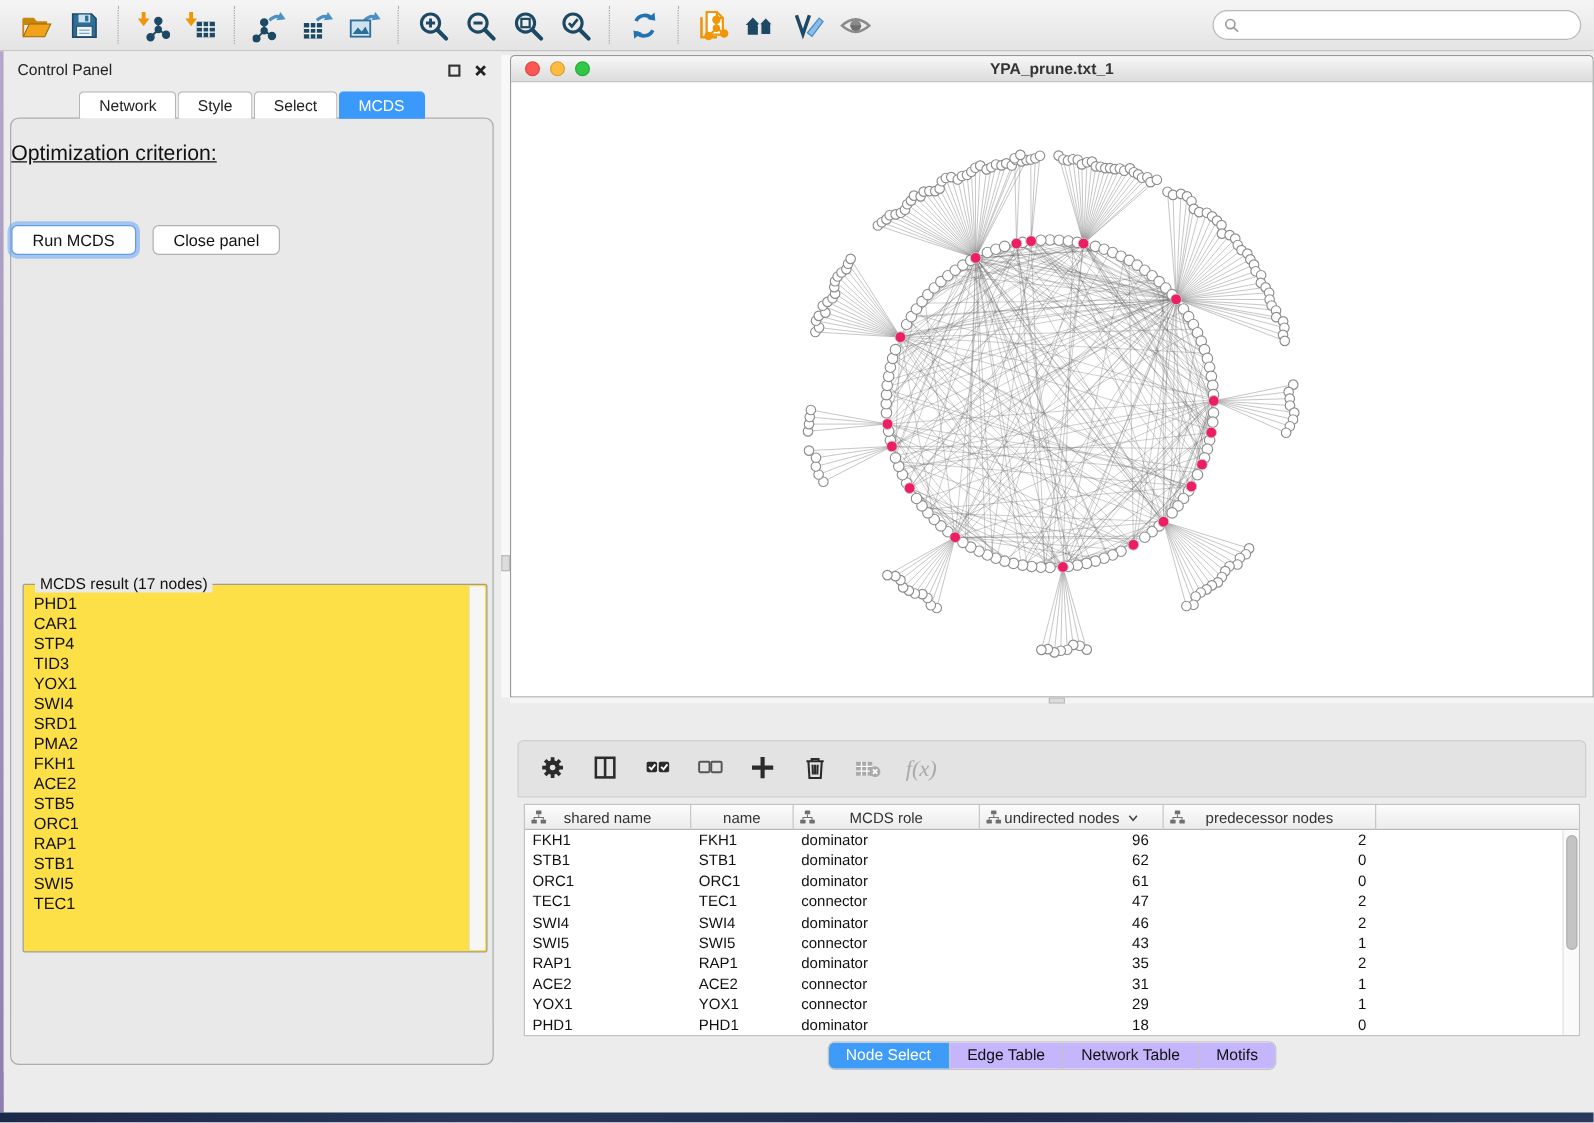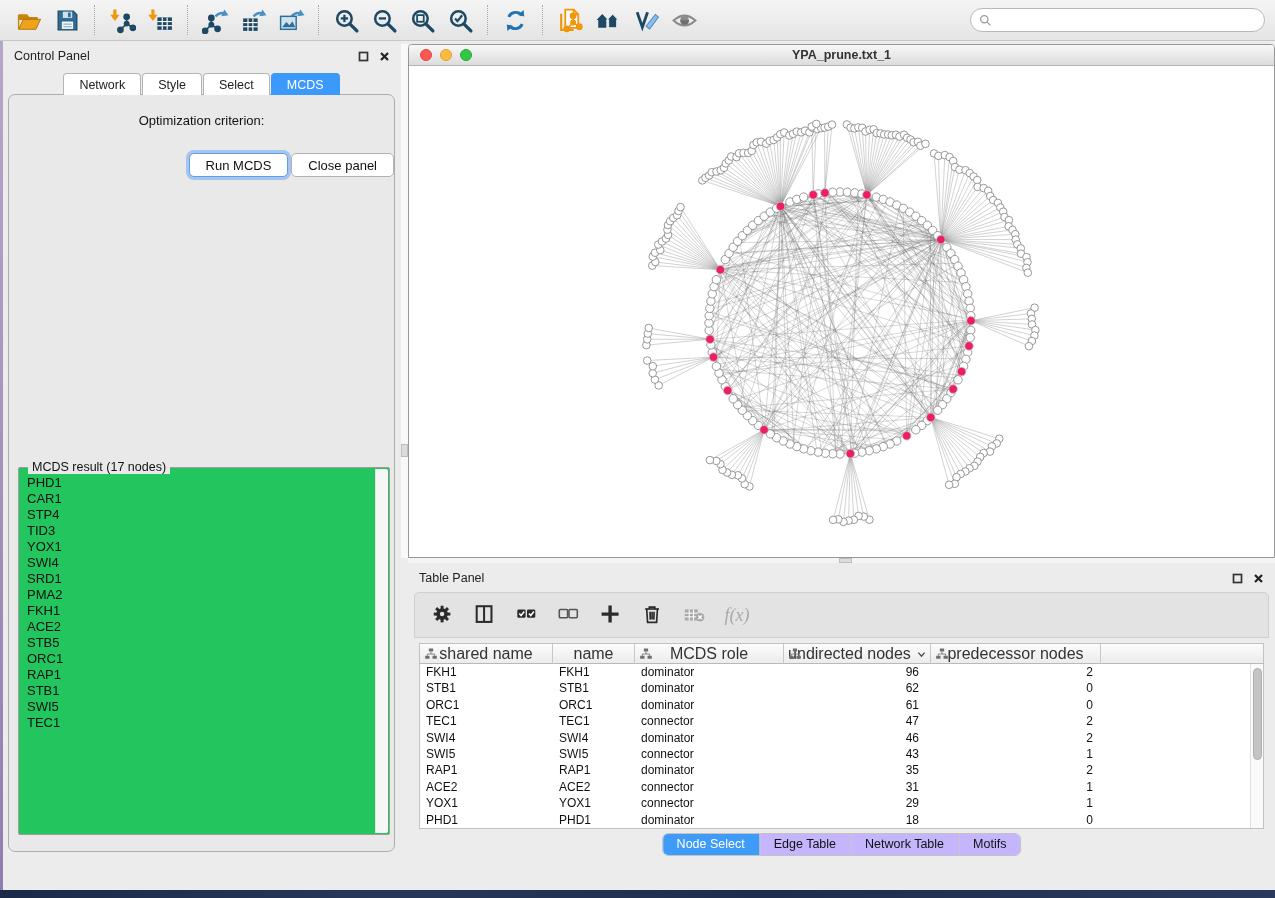--- a/index.html
+++ b/index.html
@@ -35,34 +35,34 @@
   .win-btn { width:13px; height:13px; background:transparent; border:none; padding:0; cursor:pointer; }
   .win-btn svg { width:13px; height:13px; }
 
   .cp-tabs { position:absolute; left:0; top:32px; width:100%; height:22px; display:flex; justify-content:center; z-index:2; }
   .cp-tab { height:22px; padding:0 15px; font-size:12.5px; background:#fff; color:#222;
     border:1px solid #b5b5b5; border-bottom:none; border-radius:4px 4px 0 0; margin-right:1px; cursor:pointer; }
   .cp-tab.active { background:#3b99fc; border-color:#3b99fc; color:#fff; }
 
   .cp-box { position:absolute; left:5px; top:53px; width:387px; height:758px;
     background:#e9e9e9; border:1px solid #adadad; border-radius:7px; }
-  .opt-label { position:absolute; left:0; top:18px; width:100%; text-align:center; font-size:13px; color:#111; }
+  .opt-label { position:absolute; left:0; top:18px; width:100%; text-align:left; font-size:17px; color:#111;text-decoration:underline; }
   .combo { position:absolute; left:37px; top:40px; width:312px; height:25px; background:#fff;
     border:1px solid #b2b2b2; border-radius:5px; cursor:pointer; }
   .combo-text { position:absolute; left:9px; top:4px; font-size:13px; color:#111; white-space:nowrap; }
   .combo-step { position:absolute; right:2px; top:2px; width:20px; height:19px; border-radius:4px;
     background:linear-gradient(#66a8f9,#2471f0); display:flex; align-items:center; justify-content:center; }
   .combo-step svg { width:10px; height:14px; }
-  .cp-buttons { position:absolute; left:0; top:58px; width:100%; display:flex; justify-content:flex-end; gap:3px; }
+  .cp-buttons { position:absolute; left:0; top:85px; width:100%; display:flex; justify-content:flex-start; gap:13px; }
   .cp-btn { height:24px; padding:0 16px; font:13px "Liberation Sans",sans-serif; background:#fff;
     border:1px solid #b2b2b2; border-radius:5px; cursor:pointer; color:#111; }
   .cp-btn.focused { border:1px solid #5f9ee8; box-shadow:0 0 0 3px rgba(110,165,245,.55); }
 
-  .group-box { position:absolute; left:9px; top:372px; width:372px; height:368px;
-    border:1px solid #9d9d9d; border-radius:2px; background:#22c55e; }
+  .group-box { position:absolute; left:9px; top:372px; width:372px; height:295px;
+    border:1px solid #9d9d9d; border-radius:2px; background:#fde047; }
   .group-legend { position:absolute; left:9px; top:-8px; background:#e9e9e9; padding:0 4px;
     font-size:12.5px; color:#111; }
   .mcds-list { position:absolute; left:1px; top:3px; right:14px; bottom:1px; overflow:hidden; padding:4px 0 0 7px; }
   .mcds-item { font-size:13px; line-height:16px; color:#111; }
   .list-scroll { position:absolute; right:1px; top:1px; bottom:1px; width:13px;
     background:#f6f6f6; border-left:1px solid #e0e0e0; border-radius:0 2px 2px 0; }
 
   
   .vdivider { position:absolute; left:401px; top:44px; width:7px; height:514px; background:#f8f8f8; }
   .vdivider .grip { position:absolute; left:0; top:400px; width:7px; height:13px;
@@ -95,21 +95,21 @@
     align-items:center; justify-content:center; cursor:pointer; }
   .tp-btn svg { width:24px; height:24px; }
   .tp-btn .fx { font:italic 18px "Liberation Serif",serif; color:#a9a9a9; }
   .tp-btn[data-enabled="false"] { cursor:default; }
 
   .ntable { position:absolute; left:11px; top:80px; width:845px; height:186px;
     background:#fff; border:1px solid #c2c2c2; overflow:hidden; }
   .ntable-head { display:flex; height:20px; background:linear-gradient(#fcfcfc,#ececec);
     border-bottom:1px solid #b9b9b9; }
   .th { position:relative; height:20px; border-right:1px solid #c8c8c8; display:flex;
-    align-items:center; justify-content:center; font-size:16px; color:#333; cursor:pointer; }
+    align-items:center; justify-content:center; font-size:12px; color:#333; cursor:pointer; }
   .th .tree { position:absolute; left:4px; top:3px; width:14px; height:14px; }
   .th .sort { margin-left:6px; width:9px; height:7px; }
   .tr { display:flex; height:16.4px; cursor:default; }
   .td { font-size:12px; color:#111; line-height:16.4px; white-space:nowrap; overflow:hidden; }
   .td.left { padding-left:6px; text-align:left; }
   .td.right { text-align:right; }
   .tbl-scroll { position:absolute; right:0; top:20px; bottom:0; width:13px;
     background:#fafafa; border-left:1px solid #e2e2e2; }
   .tbl-thumb { position:absolute; left:1.5px; top:4px; width:9px; height:92px;
     background:#c4c4c4; border:1px solid #aeaeae; border-radius:5px; }
@@ -1108,35 +1108,20 @@
           <circle cx="301.0" cy="273.2" r="4.3"></circle>
         </g>
       </svg>
   </div>
 
   <div class="hdivider">
       <div class="grip"></div>
     </div>
 
   <div class="table-panel">
-    <div class="tp-head">
-      <span class="panel-title">Table Panel</span>
-      <span class="win-btns">
-        <button class="win-btn">
-          <svg viewBox="0 0 13 13">
-              <rect x="2.5" y="2.5" width="8" height="8" fill="none" stroke="#333" stroke-width="1.7"></rect>
-            </svg>
-        </button>
-        <button class="win-btn">
-          <svg viewBox="0 0 13 13">
-              <path d="M3 3 L10 10 M10 3 L3 10" stroke="#222" stroke-width="2.2"></path>
-            </svg>
-        </button>
-      </span>
-    </div>
     <div class="tp-toolbar">
         <button class="tp-btn" data-enabled="true">
           <svg viewBox="0 0 26 26">
             <g stroke="#2b2b2b" stroke-width="3.2">
               <line x1="12" y1="3" x2="12" y2="21"></line>
               <line x1="3" y1="12" x2="21" y2="12"></line>
      <line x1="5.6" y1="5.6" x2="18.4" y2="18.4"></line>
               <line x1="18.4" y1="5.6" x2="5.6" y2="18.4"></line>
             </g>
      <circle cx="12" cy="12" r="6.3" fill="#2b2b2b"></circle>

